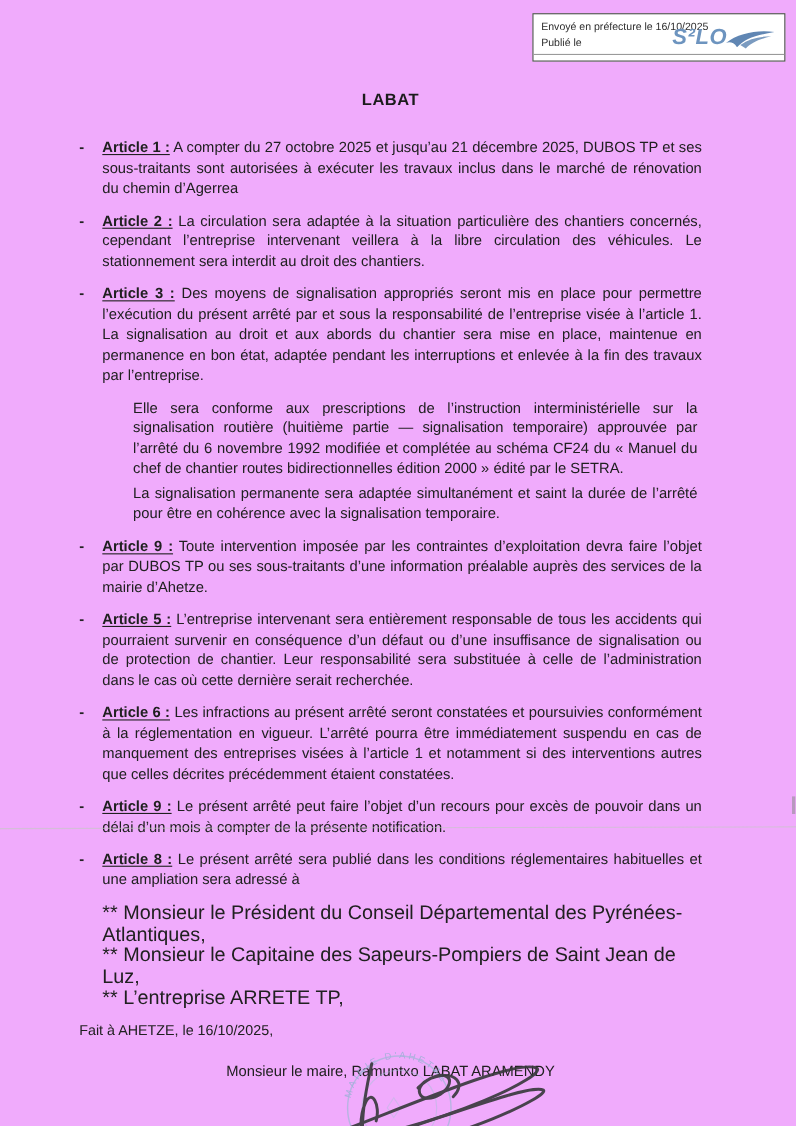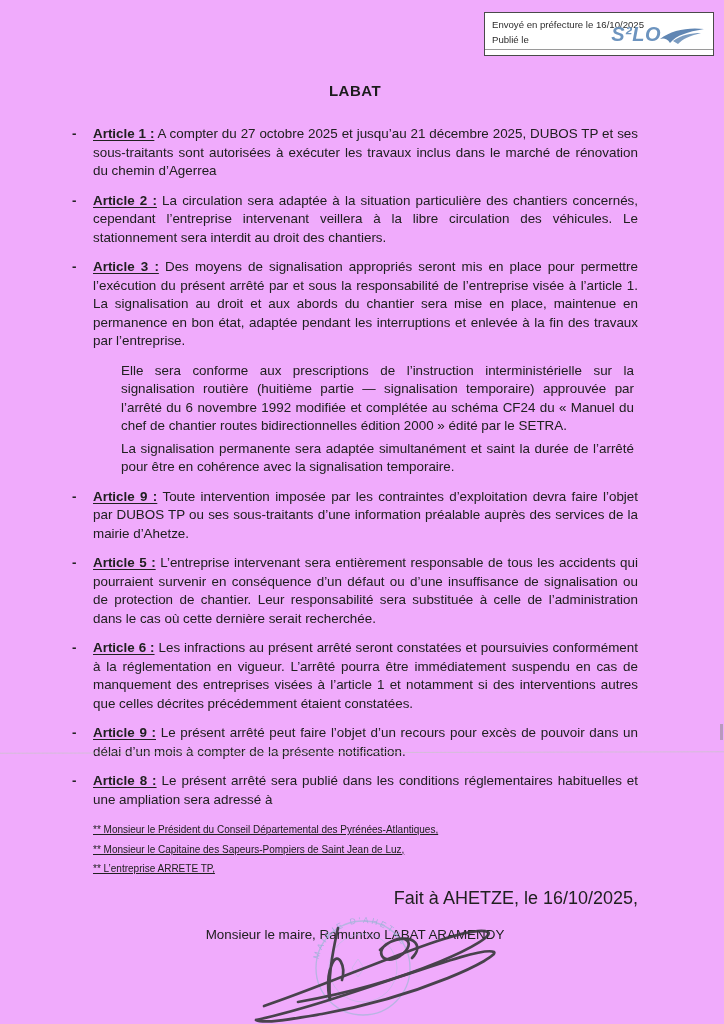--- a/index.html
+++ b/index.html
@@ -39,22 +39,22 @@
   .article .dash{width:21px;flex:none;font-size:13.4px;line-height:18.5px;font-weight:bold;color:#222;}
   .article .atext{
     flex:1;font-size:13.4px;line-height:18.5px;text-align:justify;color:#202020;
   }
   .article .alabel{font-weight:bold;text-decoration:underline;text-underline-offset:2px;margin-top:12px;}
   .annex{
     margin:0 0 11px 45px;width:521px;box-sizing:border-box;
     font-size:13.4px;line-height:18.5px;text-align:justify;color:#202020;
   }
   .annex p{margin:4px;}
-  .recipients{margin:9px 0 0 21px;font-size:10px;line-height:19.5px;color:#202020;text-decoration:underline;}
-  .closing-place{margin:10px 0 0 0;text-align:right;font-size:18px;line-height:18px;color:#202020;}
+  .recipients{margin:9px 0 0 21px;font-size:18px;line-height:19.5px;color:#202020;}
+  .closing-place{margin:10px 0 0 0;text-align:left;font-size:13px;line-height:18px;color:#202020;}
   .closing-signatory{margin:19px 0 0 0;text-align:center;font-size:13.4px;line-height:18px;color:#202020;}
   .sig-wrap{position:relative;margin:-28px 0 0 180px;width:250px;height:120px;}
   
   .scan-line{position:absolute;left:0;top:752px;width:724px;height:1px;background:#c6c6c6;opacity:.65;transform:rotate(-.12deg);}
   .edge-tick{position:absolute;right:1px;top:724px;width:3px;height:16px;background:#8a8a8a;opacity:.55;}
 </style>
 </head>
 <body>
 
 <div class="page">

